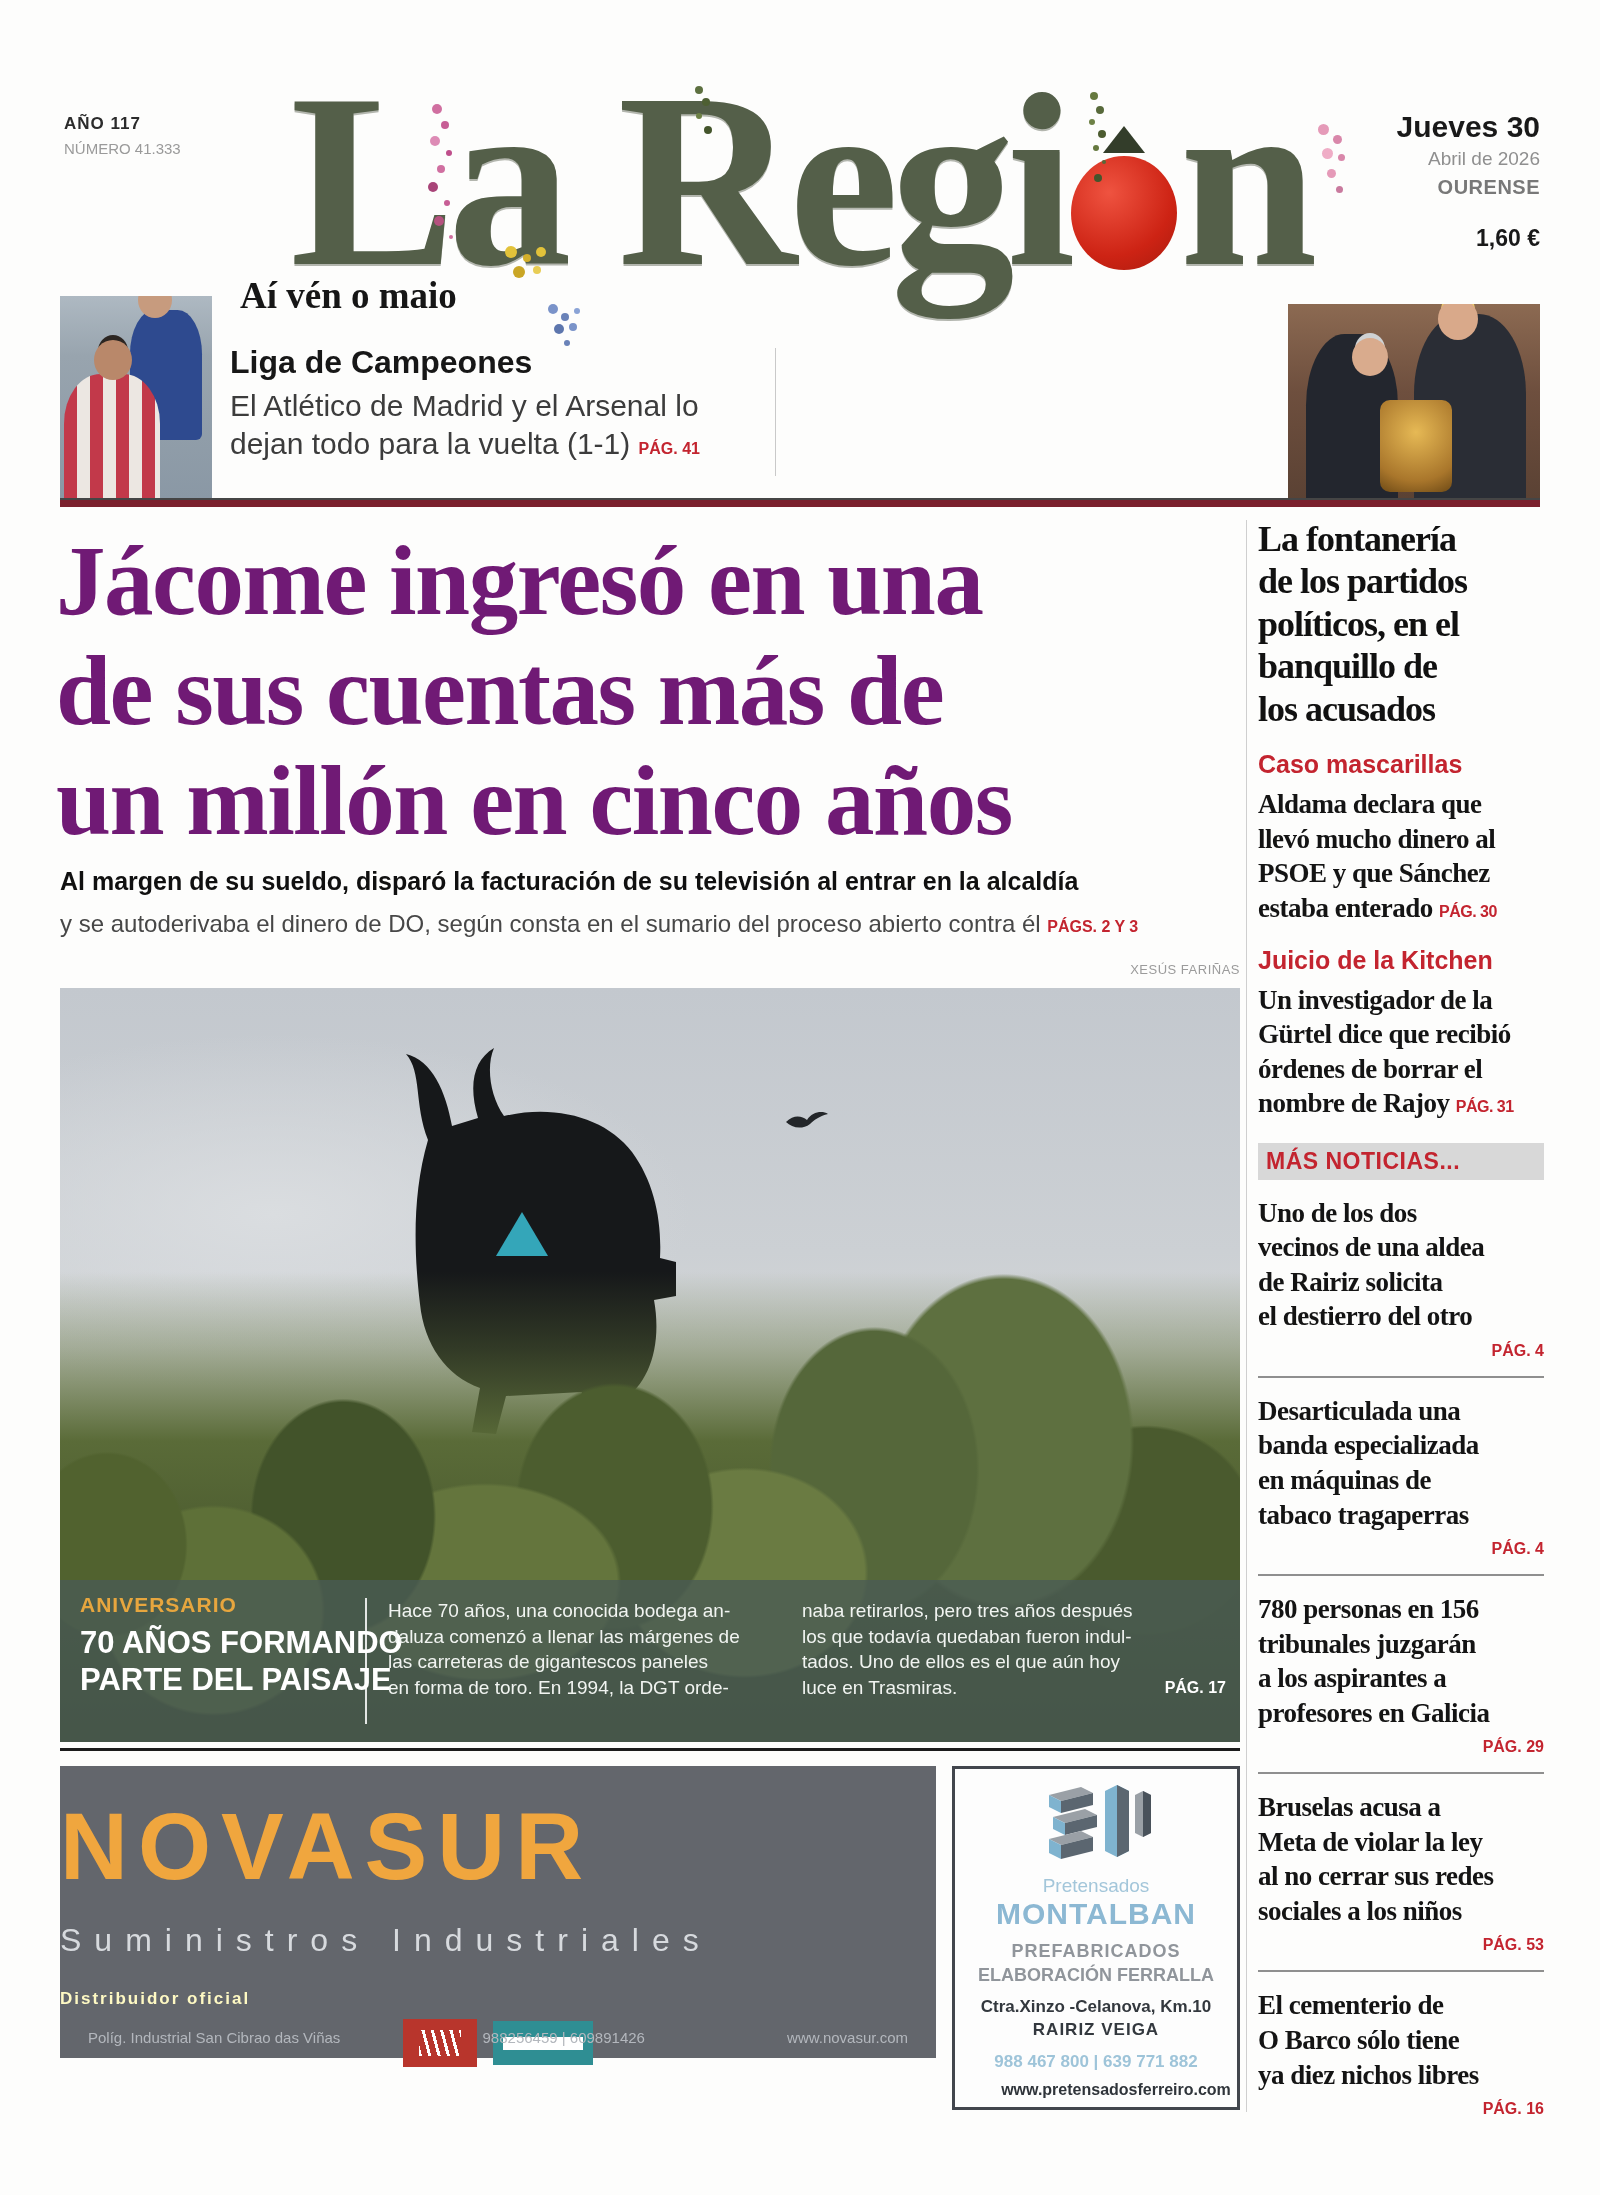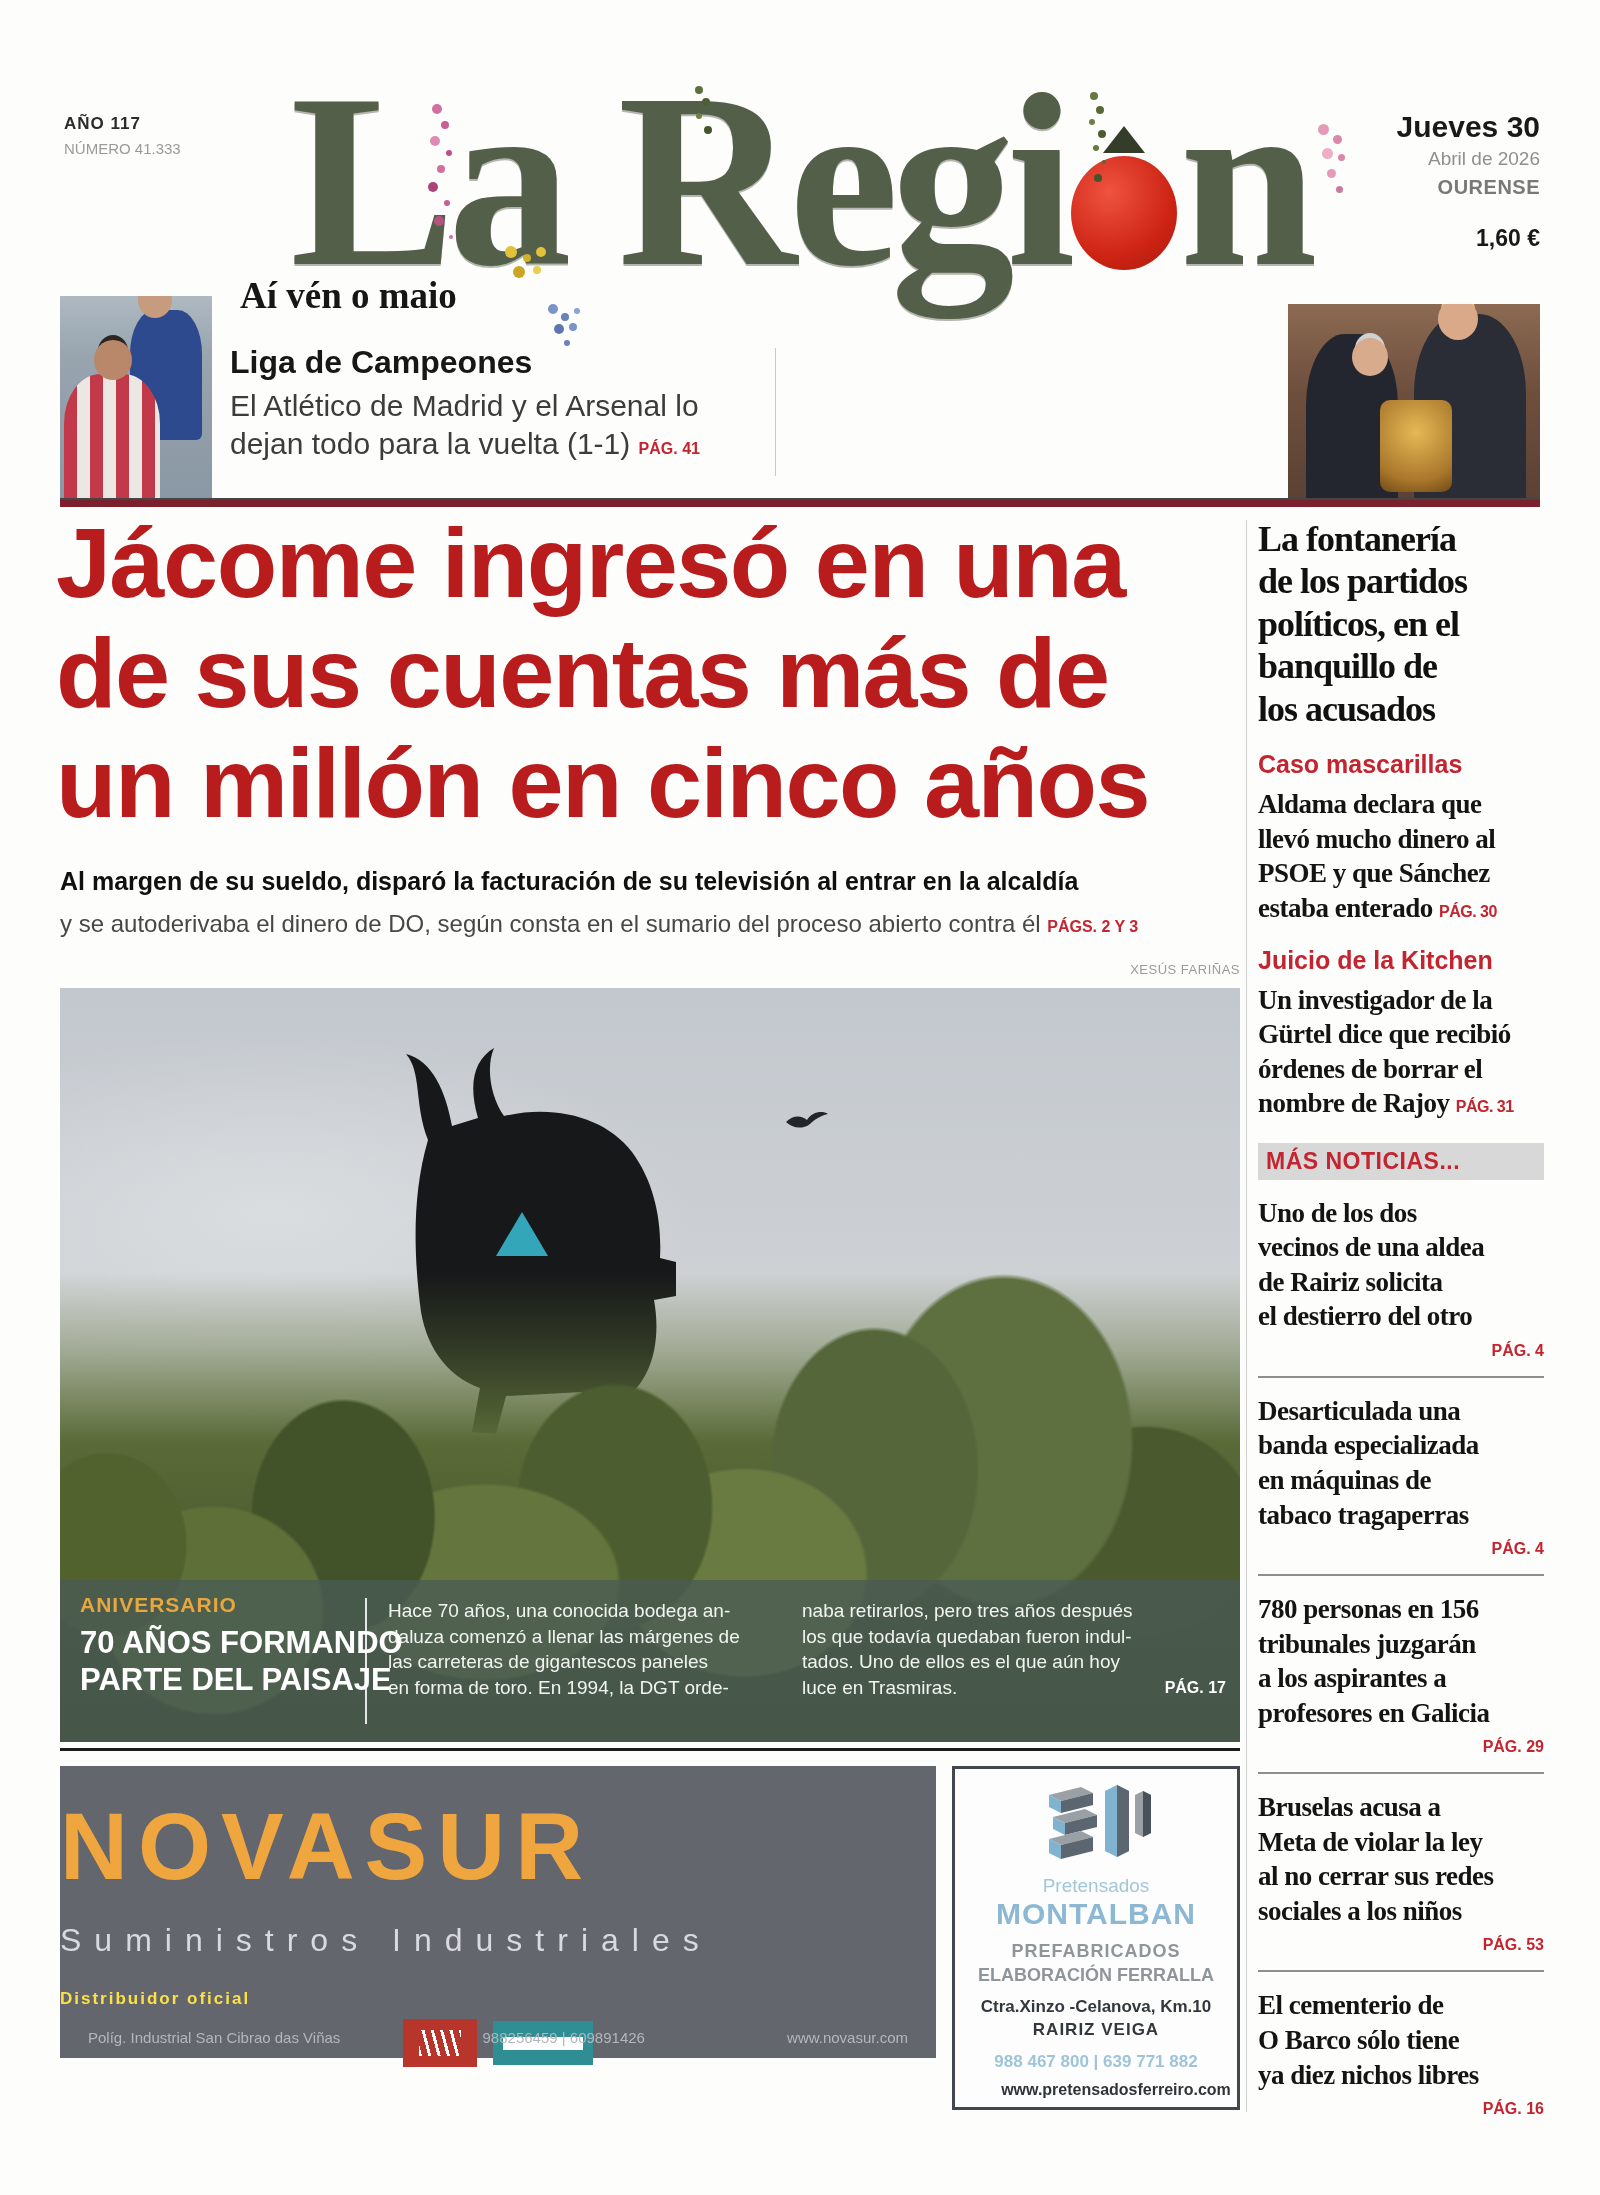--- a/index.html
+++ b/index.html
@@ -62,22 +62,22 @@
            background:linear-gradient(180deg,#8c6a52 0%,#6e4f3e 45%,#5b4234 100%);}
   .t2-man1{position:absolute;left:18px;top:30px;width:92px;height:170px;background:#23262e;border-radius:42% 42% 0 0;}
   .t2-head1{position:absolute;left:46px;top:4px;width:36px;height:38px;background:#d9ab8d;border-radius:50%;box-shadow:0 -8px 0 -3px #cfd2d4;}
   .t2-man2{position:absolute;right:14px;top:10px;width:112px;height:190px;background:#2a2d35;border-radius:42% 42% 0 0;}
   .t2-head2{position:absolute;right:48px;top:-16px;width:40px;height:42px;background:#d9a98a;border-radius:50%;box-shadow:0 -9px 0 -3px #e8c66a;}
   .t2-eagle{position:absolute;left:92px;top:96px;width:72px;height:92px;border-radius:10px;
             background:radial-gradient(circle at 50% 35%,#e6b955,#a9762b 70%,#6e4a16);}
   .maroon-rule{left:60px;top:500px;width:1480px;height:7px;background:#7b212d;box-shadow:0 -2px 0 #454545;}
 
   
-  .headline{left:56px;top:508px;width:1192px;font-family:Liberation Sans, sans-serif;font-weight:bold;
-            font-size:99px;line-height:1.11;letter-spacing:-1.5px;color:#b91c1c;}
+  .headline{left:56px;top:526px;width:1192px;font-family:Liberation Serif, serif;font-weight:bold;
+            font-size:99px;line-height:1.11;letter-spacing:-1.5px;color:#701a75;}
   .deck-bold{left:60px;top:867px;width:1180px;font-size:25px;font-weight:bold;color:#101010;}
   .deck-light{left:60px;top:910px;width:1180px;font-size:24px;color:#474747;}
 
   
   .credit{left:60px;top:962px;width:1180px;text-align:right;font-size:13px;color:#9b9b9b;letter-spacing:.5px;}
   .photo{left:60px;top:988px;width:1180px;height:754px;overflow:hidden;
          background:radial-gradient(ellipse 700px 300px at 18% 30%,#dadde0 0%,rgba(218,221,224,0) 60%),
                     linear-gradient(180deg,#c3c8ce 0%,#ccd0d4 35%,#d8dad8 55%,#e0e0dc 75%);}
   .trees{position:absolute;left:0;bottom:0;width:100%;height:470px;
     background:
@@ -99,21 +99,21 @@
   .ov-line{left:305px;top:18px;width:2px;height:126px;background:rgba(255,255,255,.85);}
   .ov-col1{left:328px;top:18px;width:392px;font-size:19px;line-height:1.35;color:#f1f4f1;}
   .ov-col2{left:742px;top:18px;width:424px;font-size:19px;line-height:1.35;color:#f1f4f1;}
   .ov-page{position:absolute;right:0;bottom:2px;font-size:16px;font-weight:bold;color:#fff;}
   .photo-rule{left:60px;top:1748px;width:1180px;height:3px;background:#1c1c1c;}
 
   
   .novasur{left:60px;top:1766px;width:876px;height:292px;background:#63666c;}
   .nv-brand{margin-top:34px;font-size:94px;line-height:1;font-weight:bold;color:#f0a63e;letter-spacing:10px;}
   .nv-sub{margin-top:28px;font-size:32px;color:#d7dade;letter-spacing:13px;}
-  .nv-dist{margin-top:30px;font-size:17px;font-weight:bold;color:#fde047;letter-spacing:2px;}
+  .nv-dist{margin-top:30px;font-size:17px;font-weight:bold;color:#fef9c3;letter-spacing:2px;}
   .nv-logos{margin-top:10px;display:flex;justify-content:center;gap:16px;align-items:center;}
   .nv-logo-red{width:74px;height:48px;background:#b8352c;display:flex;align-items:center;justify-content:center;}
   .nv-logo-red span{display:block;width:42px;height:26px;
       background:repeating-linear-gradient(75deg,#fff 0 3px,rgba(255,255,255,0) 3px 9px);}
   .nv-logo-teal{width:100px;height:44px;background:#2f8e93;display:flex;align-items:center;justify-content:center;}
   .nv-logo-teal span{display:block;width:80px;height:13px;background:#fff;}
   .nv-footer{position:absolute;left:28px;right:28px;bottom:12px;display:flex;justify-content:space-between;
              font-size:15px;color:#b3b7bd;}
   .montalban{left:952px;top:1766px;width:288px;height:344px;background:#fdfdfd;border:3px solid #42464d;
              box-sizing:border-box;text-align:center;}

